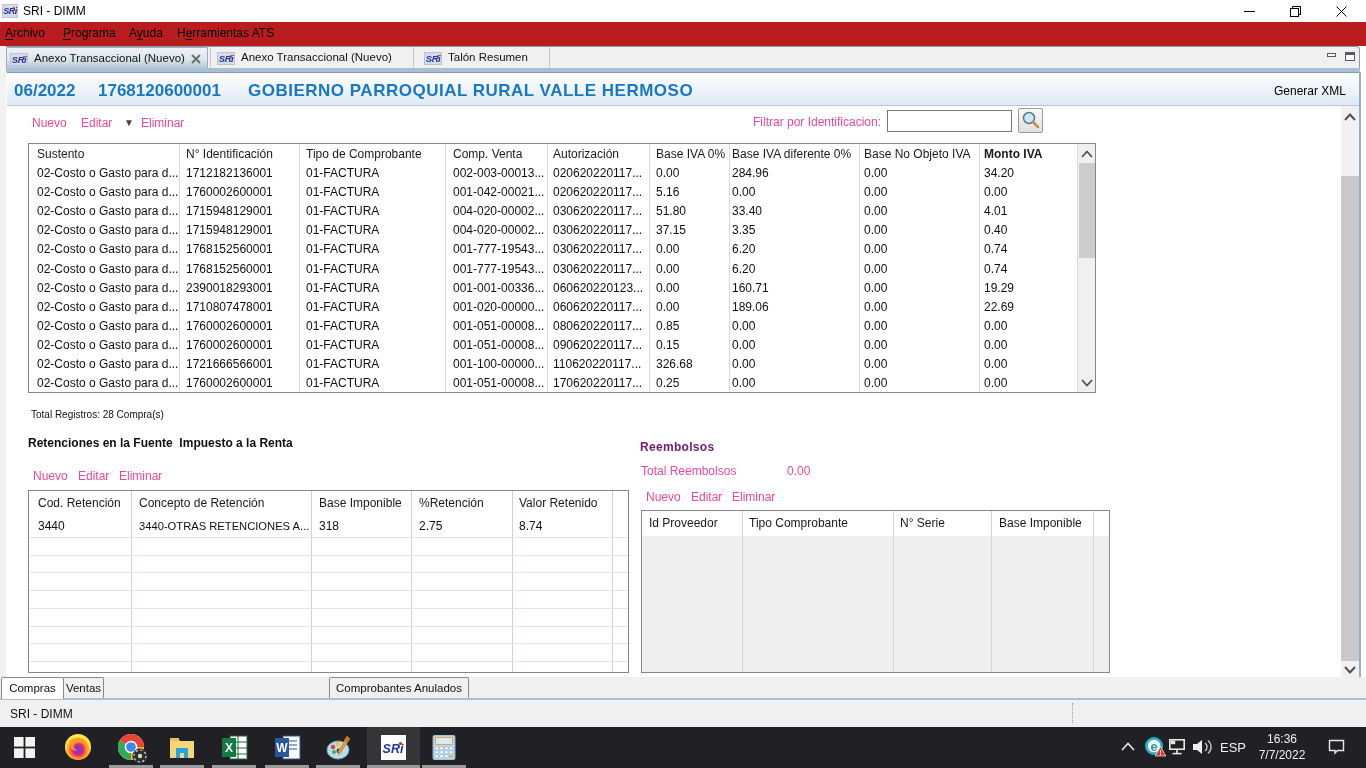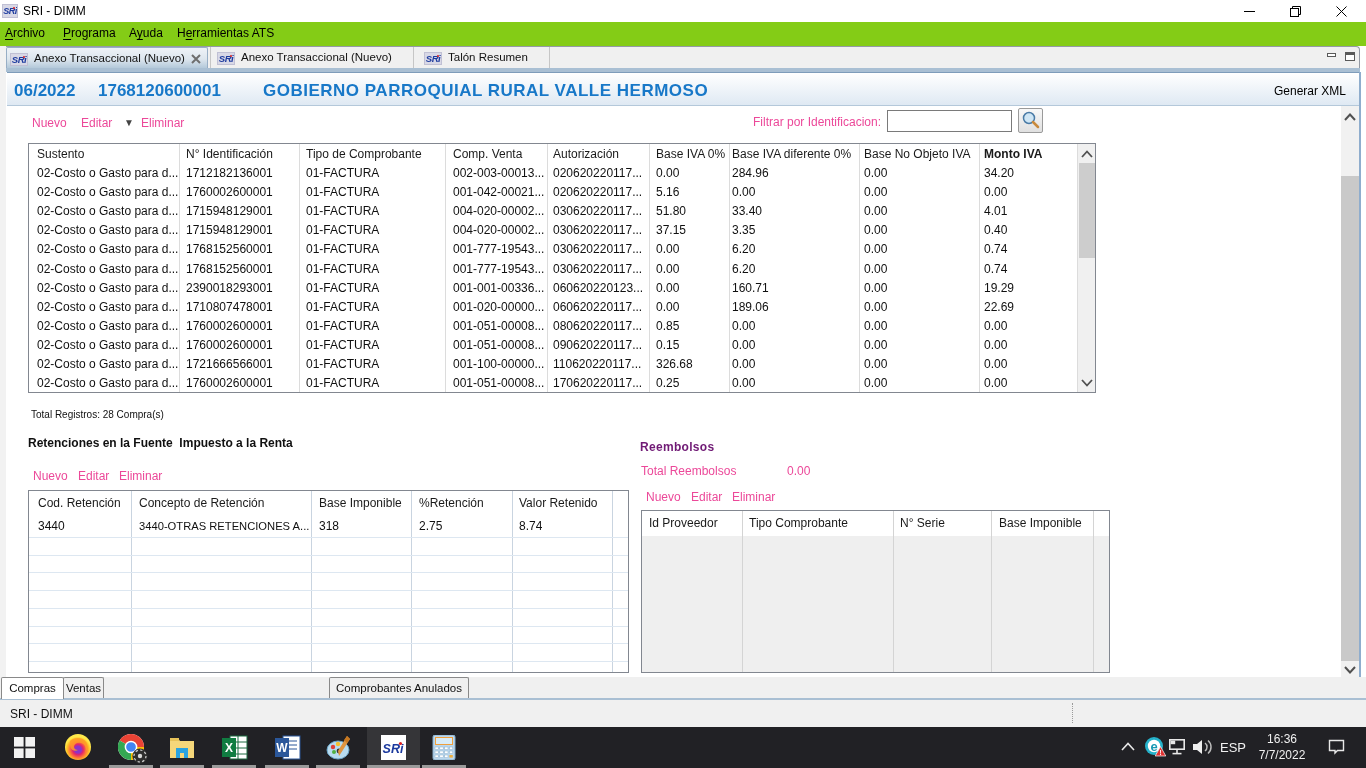--- a/index.html
+++ b/index.html
@@ -7,21 +7,21 @@
 body { font-family:"Liberation Sans", sans-serif; font-size:12px; color:#101010; background:#fff; position:relative; }
 .abs { position:absolute; }
 
 
 #titlebar { left:0; top:0; width:1366px; height:22px; background:#fff; }
 .sri-ico::after { content:''; position:absolute; right:2.5px; top:1.5px; width:2px; height:2px; background:#d82020; border-radius:50%; }
 .sri-ico { display:inline-block; background:#d8d8e6; border:1px solid #c0c0d4; font-style:italic; font-weight:bold; color:#1c3a9e; text-align:center; overflow:hidden; position:relative; letter-spacing:-0.5px; }
 #title-text { left:23px; top:4px; font-size:12px; color:#000; }
 
 
-#menubar { left:0; top:22px; width:1366px; height:24px; background:#84cc16; }
+#menubar { left:0; top:22px; width:1366px; height:24px; background:#b91c1c; }
 .menu-item { position:absolute; top:4px; font-size:12px; color:#000; }
 .menu-item u { text-decoration:underline; text-underline-offset:2px; }
 
 
 #tabzone { left:0; top:46px; width:1360px; height:22px; background:#f0f0f0; border:1px solid #949aa5; border-bottom:none; border-radius:4px 4px 0 0; }
 #steel { left:1px; top:68px; width:1359px; height:4px; background:#a9bfd3; }
 .tab-ico { width:18px; height:13px; font-size:9.5px; line-height:12px; }
 #tab1 { left:6px; top:47px; width:202px; height:21px; background:linear-gradient(#eef2f7 0%,#dde6ee 55%,#b4c9da 100%); border:1px solid #97aec5; border-bottom:none; border-radius:2px 2px 0 0; }
 .tab-grey { top:47px; height:21px; background:#f0f0f0; border-right:1px solid #c6c6c6; }
 #tab2 { left:210px; width:204px; border-left:1px solid #c6c6c6; }
@@ -123,21 +123,21 @@
   <div class="tab-label" style="left:34px;">Talón Resumen</div>
 </div>
 <div class="abs" id="paneicons">
   <div class="abs" style="left:0; top:1px; width:9px; height:4px; border:1px solid #5a5a5a; background:#fff;"></div>
   <div class="abs" style="left:18px; top:0; width:10px; height:9px; border:1px solid #5a5a5a; border-top:3px solid #5a5a5a; background:#fff;"></div>
 </div>
 
 <div class="abs" id="headerbar">
   <div class="hblue" style="left:7px;">06/2022</div>
   <div class="hblue" style="left:91px;">1768120600001</div>
-  <div class="hblue" style="left:256px; letter-spacing:0.5px;">GOBIERNO PARROQUIAL RURAL VALLE HERMOSO</div>
+  <div class="hblue" style="left:241px; letter-spacing:0.5px;">GOBIERNO PARROQUIAL RURAL VALLE HERMOSO</div>
   <div id="genxml">Generar XML</div>
 </div>
 
 <div class="abs" id="leftmargin"></div>
 <div class="abs" id="rightgutter"></div>
 <div class="abs" id="paneborder-r"></div>
 
 <div class="abs" id="content">
 
   <div class="tbtn" style="left:25px; top:10px;">Nuevo</div>

